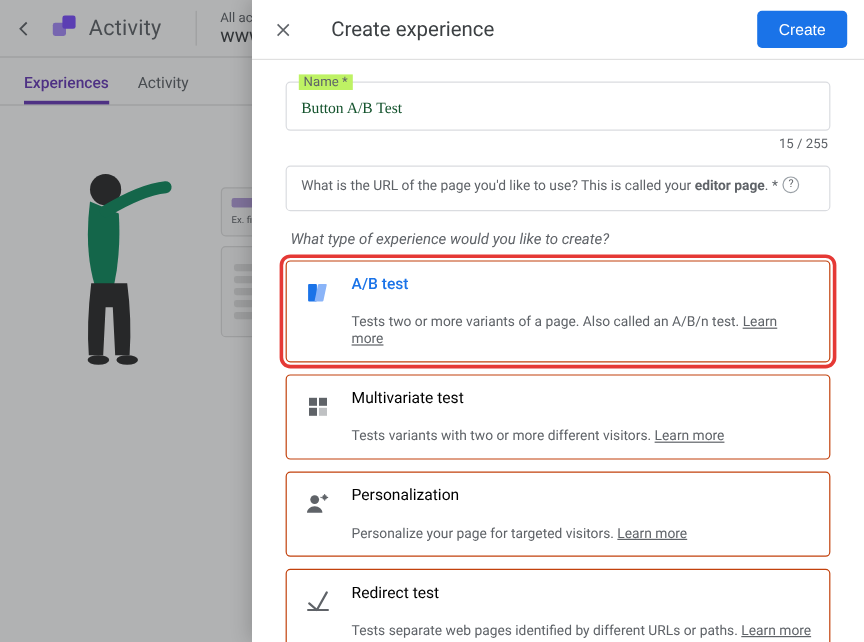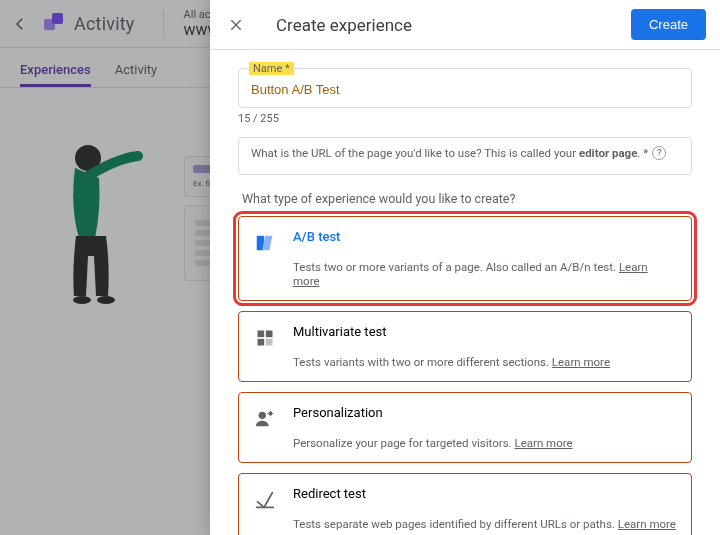--- a/index.html
+++ b/index.html
@@ -38,26 +38,26 @@
   
   .panel { position:absolute; top:0; right:0; bottom:0; width:510px; background:#fff; box-shadow:-2px 0 16px rgba(0,0,0,.2); display:flex; flex-direction:column; }
   .panel-hdr { height:50px; border-bottom:1px solid #e0e0e0; display:flex; align-items:center; padding:0 14px; gap:28px; }
   .close { width:24px; height:24px; display:flex; align-items:center; justify-content:center; color:#5f6368; cursor:pointer; }
   .panel-title { font-size:17px; color:#3c4043; flex:1; }
   .create-btn { background:#1a73e8; color:#fff; border:none; border-radius:4px; font-size:13px; font-weight:500; padding:8px 18px; cursor:pointer; }
 
   .panel-body { padding:18px 28px 20px 28px; overflow-y:auto; flex:1; }
 
   .field-wrap { border:1px solid #dadce0; border-radius:4px; position:relative; padding:10px 12px 8px; margin-bottom:2px; }
-  .field-label { position:absolute; top:-7px; left:10px; background:#fde047; padding:0 4px; font-size:11px; color:#5f6368; }
+  .field-label { position:absolute; top:-7px; left:10px; background:#bef264; padding:0 4px; font-size:11px; color:#5f6368; }
   .field-desc { font-size:11.5px; color:#5f6368; margin-bottom:6px; display:flex; align-items:center; gap:4px;}
-  .field-input { width:100%; border:none; outline:none; font-size:13px; color:#a16207; background:transparent; padding:2px 0; }
-  .counter { font-size:11px; color:#5f6368; margin:4px 2px 12px 0; }
-
-  .q-label { font-size:12.5px; color:#5f6368; margin:16px 0 10px 4px; }
+  .field-input { width:100%; border:none; outline:none; font-size:13px; color:#14532d; background:transparent; padding:2px 0;font-family:Liberation Serif, serif; }
+  .counter { text-align:right; font-size:11px; color:#5f6368; margin:4px 2px 12px 0; }
+
+  .q-label { font-size:12.5px; color:#5f6368; margin:16px 0 10px 4px;font-style:italic; }
 
   .opt { border:1px solid #c2410c; border-radius:4px; padding:12px 14px; display:flex; gap:16px; margin-bottom:10px; cursor:pointer; align-items:flex-start; }
   .opt .icon { width:24px; height:24px; flex:0 0 24px; display:flex; align-items:center; justify-content:center; color:#5f6368; margin-top:2px; }
   .opt.selected .icon { color:#1a73e8; }
   .opt .txt { flex:1; }
   .opt .title { font-size:13px; color:#000000; margin-bottom:2px; }
   .opt.selected .title { color:#1a73e8; font-weight:500; }
   .opt .desc { font-size:11.5px; color:#5f6368;margin-top:16px; }
   .opt .desc .lm { text-decoration:underline; cursor:pointer; }
   .opt.highlight { outline:3px solid #e53935; outline-offset:2px; }
@@ -179,21 +179,21 @@
       <div class="icon">
         <svg width="20" height="20" viewBox="0 0 24 24" fill="#5f6368">
             <rect x="3" y="3" width="8" height="8"></rect>
             <rect x="13" y="3" width="8" height="8"></rect>
             <rect x="3" y="13" width="8" height="8"></rect>
             <rect x="13" y="13" width="8" height="8" opacity=".4"></rect>
           </svg>
       </div>
       <div class="txt">
         <div class="title">Multivariate test</div>
-        <div class="desc"><span>Tests variants with two or more different sections.</span> <span class="lm">Learn more</span></div>
+        <div class="desc"><span>Tests variants with two or more different visitors.</span> <span class="lm">Learn more</span></div>
       </div>
     </div>
 
     <div class="opt">
       <div class="icon">
         <svg width="22" height="22" viewBox="0 0 24 24" fill="#5f6368">
             <circle cx="9" cy="8" r="4"></circle>
             <path d="M2 20c0-3.3 3.1-6 7-6s7 2.7 7 6"></path>
             <circle cx="18" cy="6" r="2.2"></circle>
             <path d="M17.5 3.5l1 .3M20.5 5.5l.3 1M17.5 8.5l1-.3M15 5.5l-.3 1" stroke="#5f6368" stroke-width="1.2"></path>

